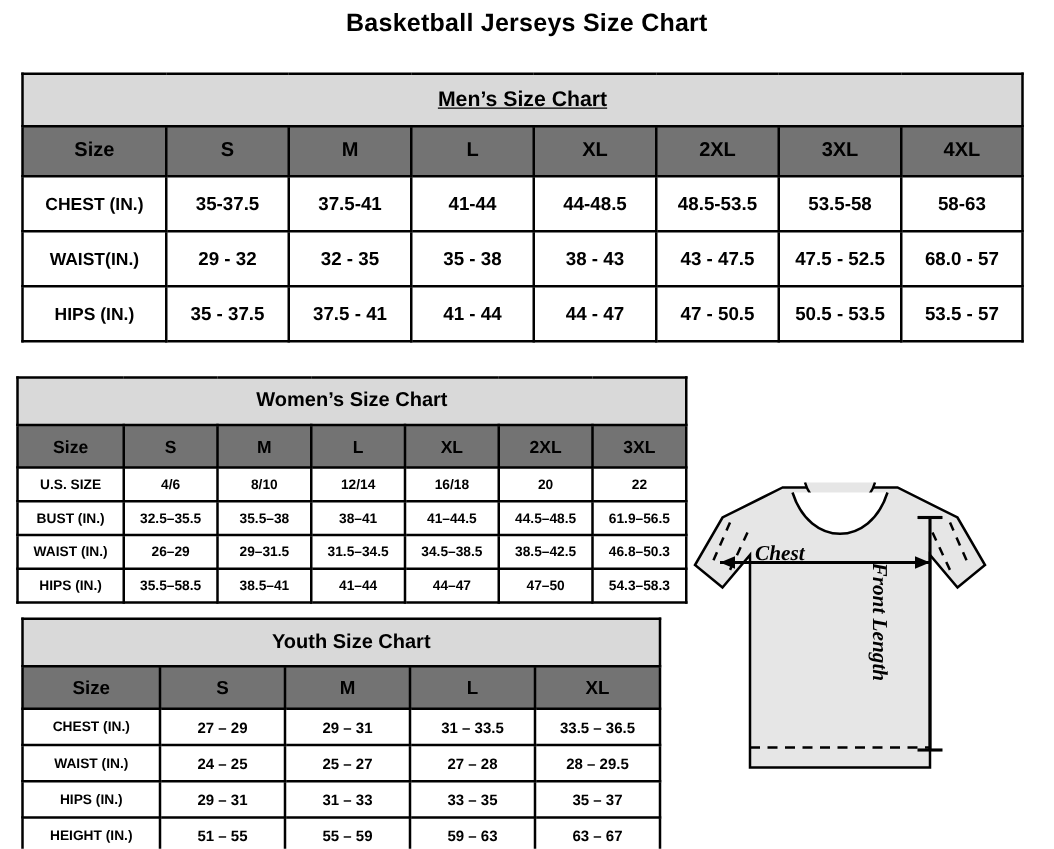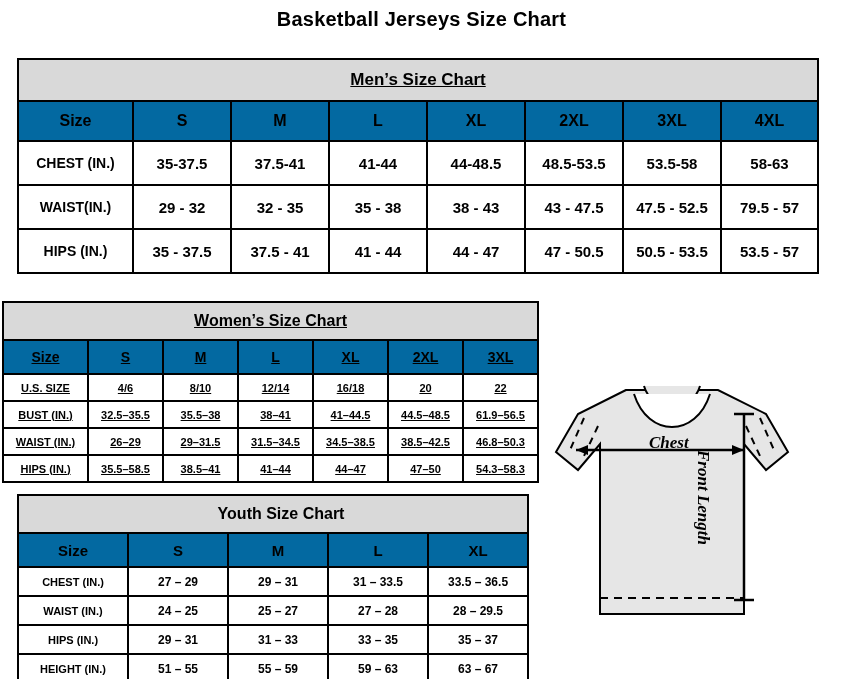--- a/index.html
+++ b/index.html
@@ -34,21 +34,21 @@
   th, td {
     text-align: center;
     vertical-align: middle;
     padding: 0;
   }
   .caption-row td {
     background: #d9d9d9;
     font-weight: bold;
   }
   .head-row td {
-    background: #0369a1;
+    background: #737373;
     font-weight: bold;
   }
   .label-cell {
     font-weight: bold;
   }
 
   
   #mens-table {
     position: absolute;
     left: 17px;
@@ -69,24 +69,23 @@
     font-size: 15px;
     font-weight: bold;
   }
   #mens-table td.label-cell {
     font-size: 14px;
   }
 
   
   #womens-table {
     position: absolute;
-    left: 2px;
+    left: 13px;
     top: 301px;
     width: 535px;
-    text-decoration: underline;
   }
   #womens-table .caption-row td {
     height: 36px;
     font-size: 16px;
   }
   #womens-table .head-row td {
     height: 32px;
     font-size: 14px;
   }
   #womens-table tbody tr td {
@@ -129,21 +128,21 @@
     left: 548px;
     top: 352px;
     width: 290px;
     height: 320px;
   }
   #shirt-figure svg {
     display: block;
   }
   .chest-label {
     position: absolute;
-    left: 649px;
+    left: 604px;
     top: 433px;
     font-family: "Liberation Serif", serif;
     font-style: italic;
     font-weight: bold;
     font-size: 17px;
   }
   .front-length-label {
     position: absolute;
     left: 713px;
     top: 450px;
@@ -197,21 +196,21 @@
       <td>58-63</td>
     </tr>
     <tr>
       <td class="label-cell">WAIST(IN.)</td>
       <td>29 - 32</td>
       <td>32 - 35</td>
       <td>35 - 38</td>
       <td>38 - 43</td>
       <td>43 - 47.5</td>
       <td>47.5 - 52.5</td>
-      <td>79.5 - 57</td>
+      <td>68.0 - 57</td>
     </tr>
     <tr>
       <td class="label-cell">HIPS (IN.)</td>
       <td>35 - 37.5</td>
       <td>37.5 - 41</td>
       <td>41 - 44</td>
       <td>44 - 47</td>
       <td>47 - 50.5</td>
       <td>50.5 - 53.5</td>
       <td>53.5 - 57</td>

